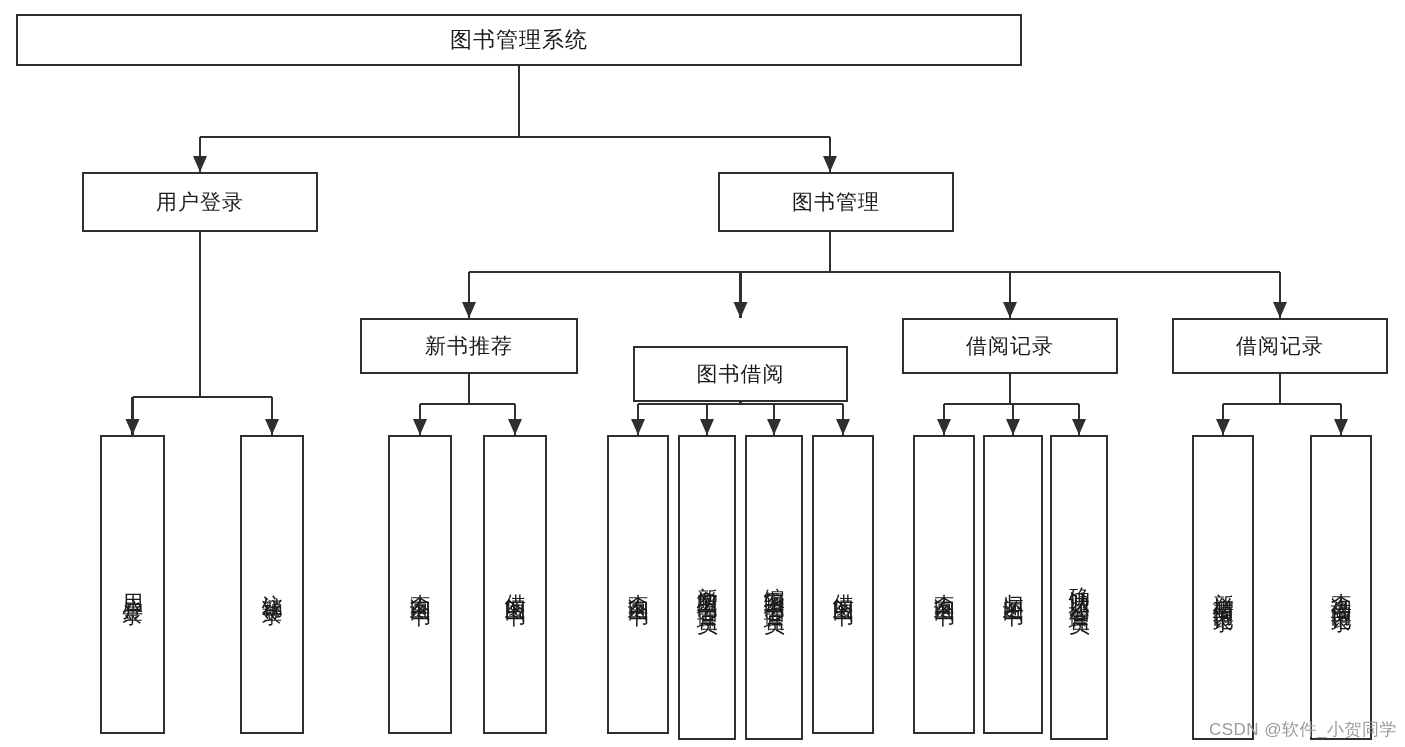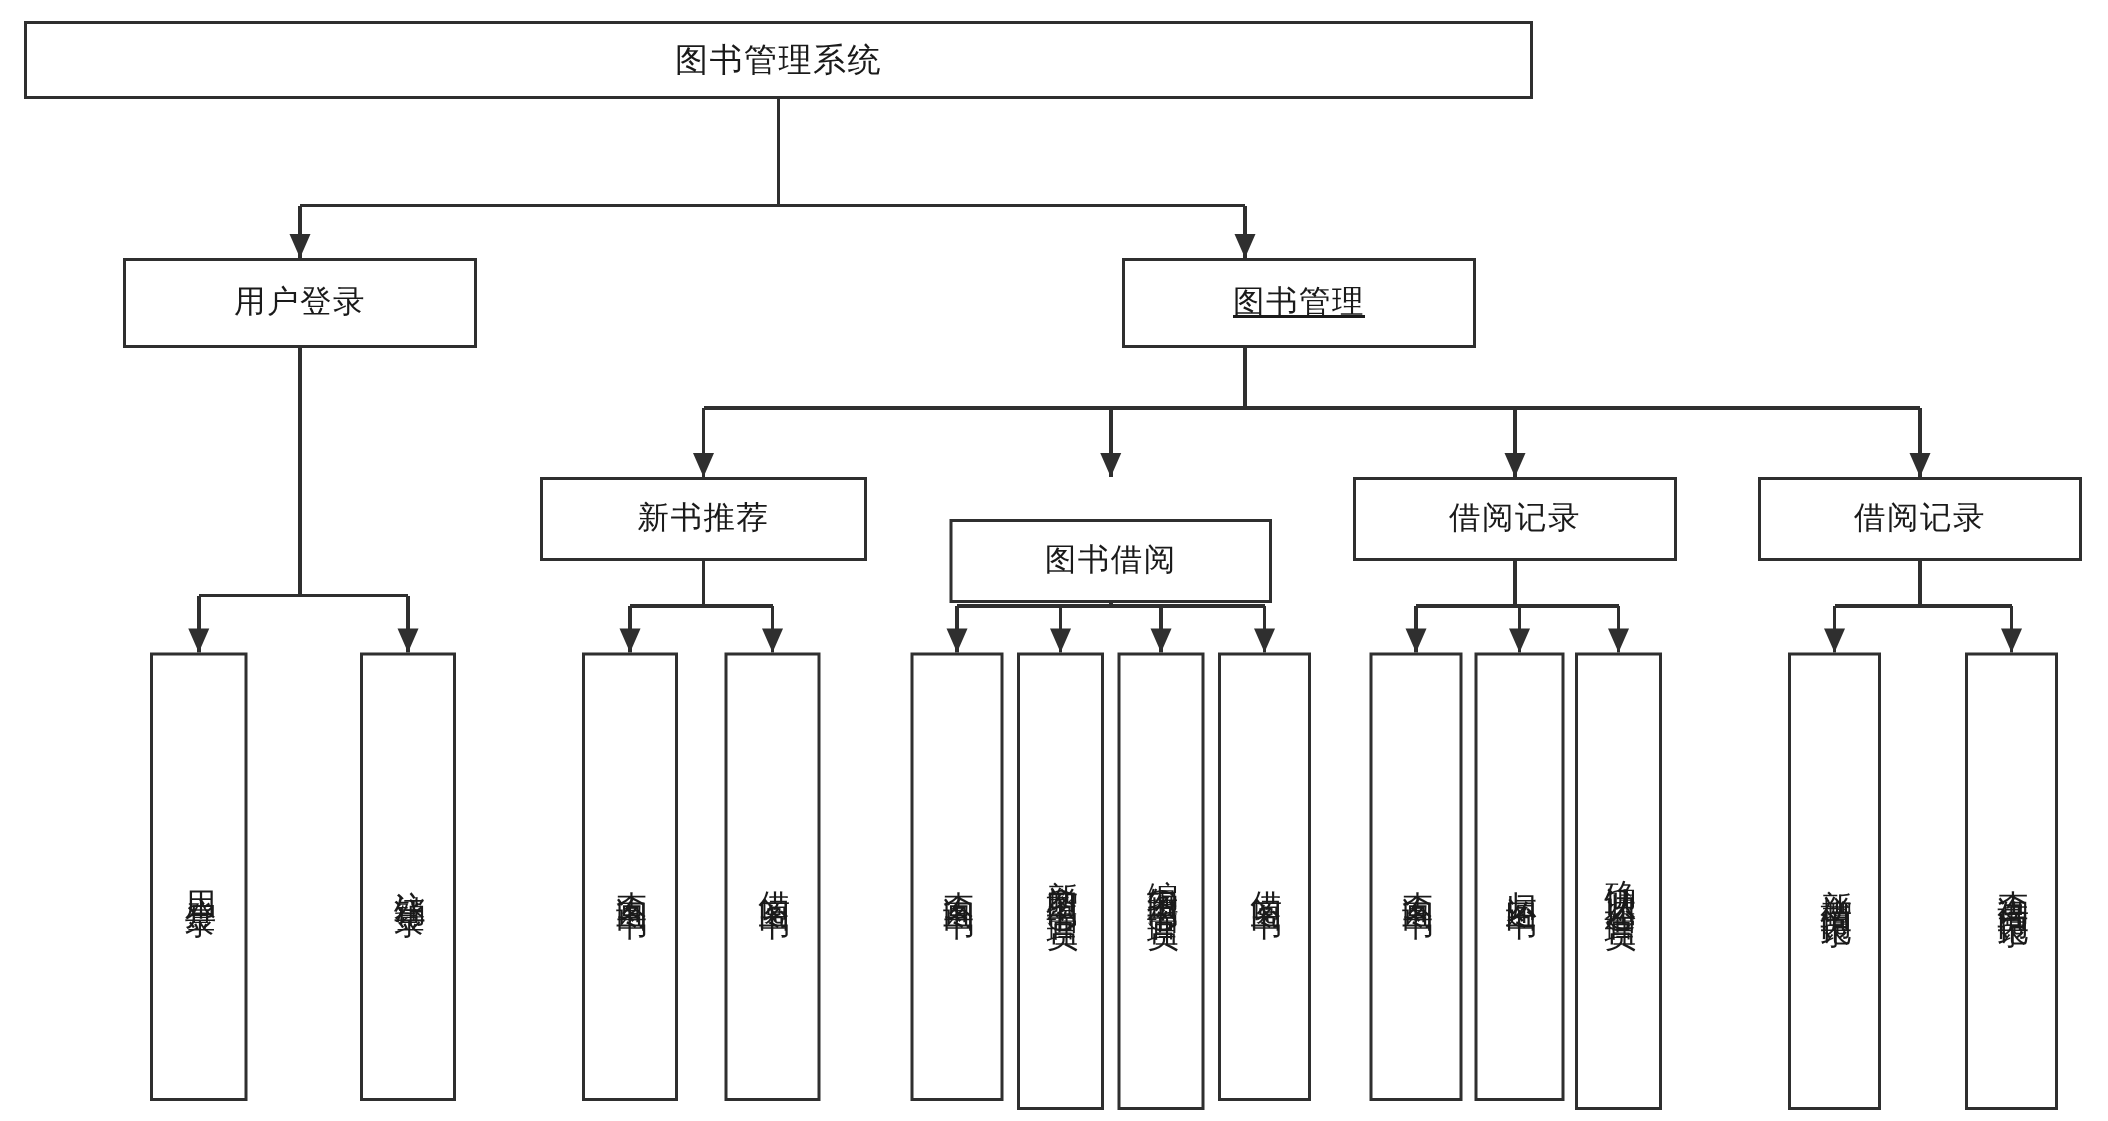--- a/index.html
+++ b/index.html
@@ -125,21 +125,21 @@
       <line x1="1341" y1="404" x2="1341" y2="435" stroke="#2f2f2f" stroke-width="2.5" shape-rendering="crispEdges"></line>
       <path d="M 1334 419 L 1348 419 L 1341 435 Z" fill="#2f2f2f"></path>
     </svg>
   <div id="nodes">
       <div class="node horiz root" style="left: 16px; top: 14px; width: 1006px; height: 52px;">
         <span class="hlabel">图书管理系统</span>
       </div>
       <div class="node horiz" style="left: 82px; top: 172px; width: 236px; height: 60px;">
         <span class="hlabel">用户登录</span>
       </div>
-      <div class="node horiz" style="left: 748px; top: 172px; width: 236px; height: 60px; text-decoration: underline;">
+      <div class="node horiz" style="left: 718px; top: 172px; width: 236px; height: 60px;">
         <span class="hlabel">图书管理</span>
       </div>
       <div class="node horiz" style="left: 360px; top: 318px; width: 218px; height: 56px; justify-content: center;">
         <span class="hlabel">新书推荐</span>
       </div>
       <div class="node horiz" style="left: 633px; top: 318px; width: 215px; height: 56px; margin-top: 28px;">
         <span class="hlabel">图书借阅</span>
       </div>
       <div class="node horiz" style="left: 902px; top: 318px; width: 216px; height: 56px;">
         <span class="hlabel">借阅记录</span>
@@ -180,13 +180,14 @@
       <div class="node vert" style="left: 1050px; top: 435px; width: 58px; height: 305px;">
         <span class="vlabel">确认归还（管理员）</span>
       </div>
       <div class="node vert" style="left: 1192px; top: 435px; width: 62px; height: 305px;">
         <span class="vlabel">新增借阅记录</span>
       </div>
       <div class="node vert" style="left: 1310px; top: 435px; width: 62px; height: 305px;">
         <span class="vlabel">查询借阅记录</span>
       </div>
     </div>
+  <div class="watermark">CSDN @软件_小贺同学</div>
 </div>
 
 </body></html>

